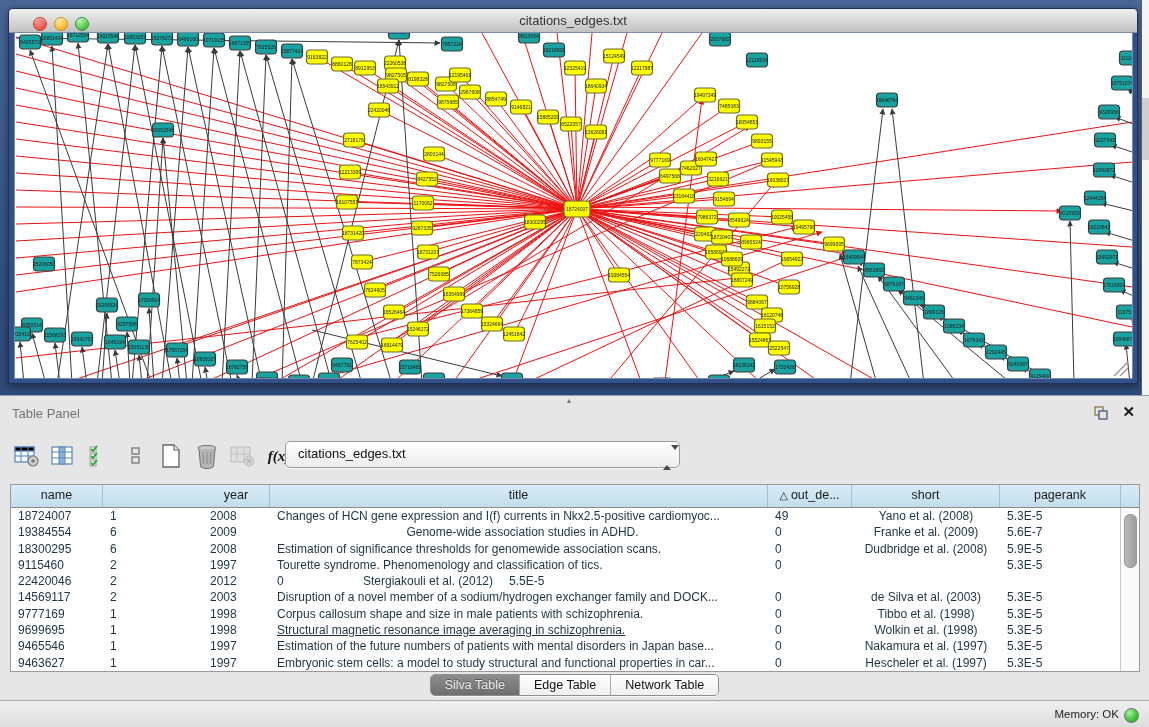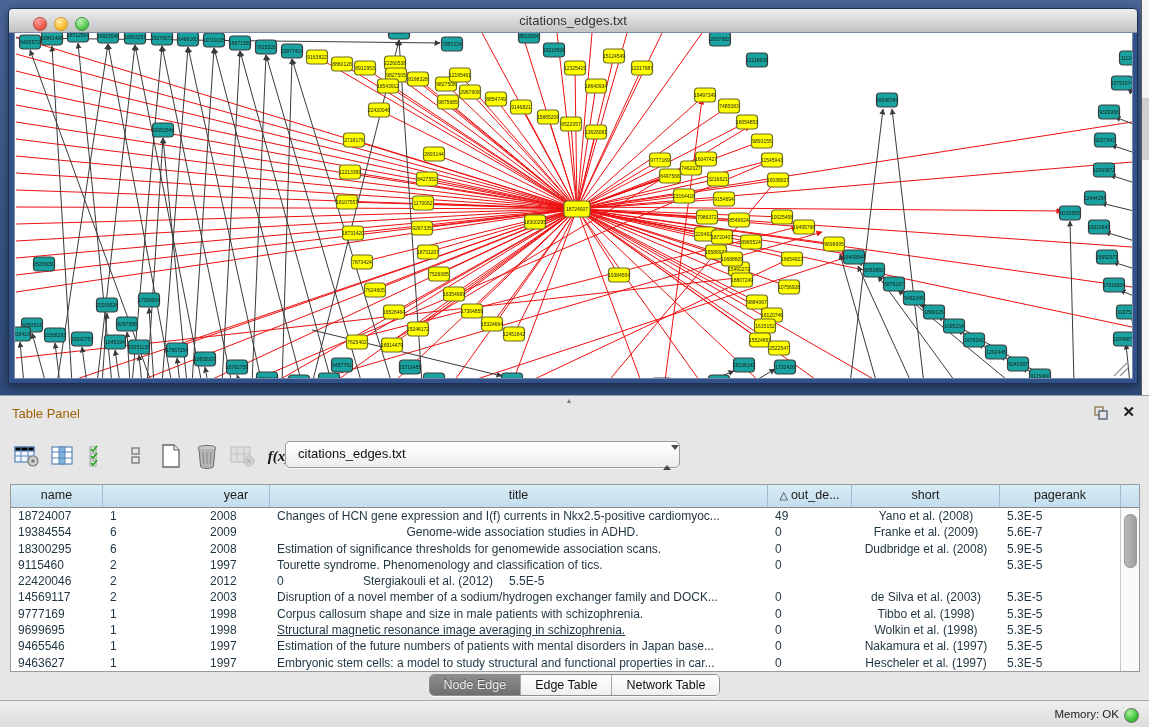--- a/index.html
+++ b/index.html
@@ -37,21 +37,21 @@
     position:absolute;left:1141px;top:0;width:8px;height:395px;
     background:#f4f4f4;border-left:1px solid #5a5a5a;
   }
   .bg-window-sliver .gray{position:absolute;left:0;top:98px;width:8px;height:62px;background:#cfcfcf;}
   
   .table-panel{
     position:absolute;left:0;top:395px;width:1149px;height:332px;
     background:#e6e6e6;border-top:1px solid #94a0b4;
   }
   .panel-header{position:relative;height:36px;}
-  .panel-header .ptitle{position:absolute;left:12px;top:10px;font-size:13px;color:#a16207;}
+  .panel-header .ptitle{position:absolute;left:12px;top:10px;font-size:13px;color:#737373;}
   .panel-header .float-btn{position:absolute;right:40px;top:9px;width:16px;height:16px;cursor:default;}
   .panel-header .close-btn{position:absolute;right:14px;top:7px;font-size:15px;font-weight:bold;color:#1a1a1a;}
   .divider-handle{position:absolute;left:567px;top:0px;font-size:8px;color:#777;}
   .toolbar{position:absolute;left:0;top:38px;height:44px;width:100%;display:flex;align-items:center;}
   .tool-btn{width:30px;height:28px;margin-left:6px;display:flex;align-items:center;justify-content:center;}
   .tool-btn:first-child{margin-left:12px;}
   .fx{font-family:"Liberation Serif",serif;font-style:italic;font-weight:bold;font-size:15px;color:#111;}
   .popup{
     position:absolute;left:285px;top:45px;width:393px;height:25px;
     background:linear-gradient(180deg,#ffffff,#ededed);
@@ -791,21 +791,21 @@
           <div class="td" style="width: 121px;">5.3E-5</div>
         </div>
       </div>
     <div class="vscroll">
       <div class="vthumb"></div>
     </div>
   </div>
 
   <div class="tabs">
     <div class="tabset" id="tabset">
-        <div class="tab active">Node Edge</div>
+        <div class="tab active">Silva Table</div>
         <div class="tab">Edge Table</div>
         <div class="tab">Network Table</div>
       </div>
   </div>
 
   <div class="statusbar">
     <span class="mem">Memory: OK</span>
     <span class="led"></span>
   </div>
 </div>

